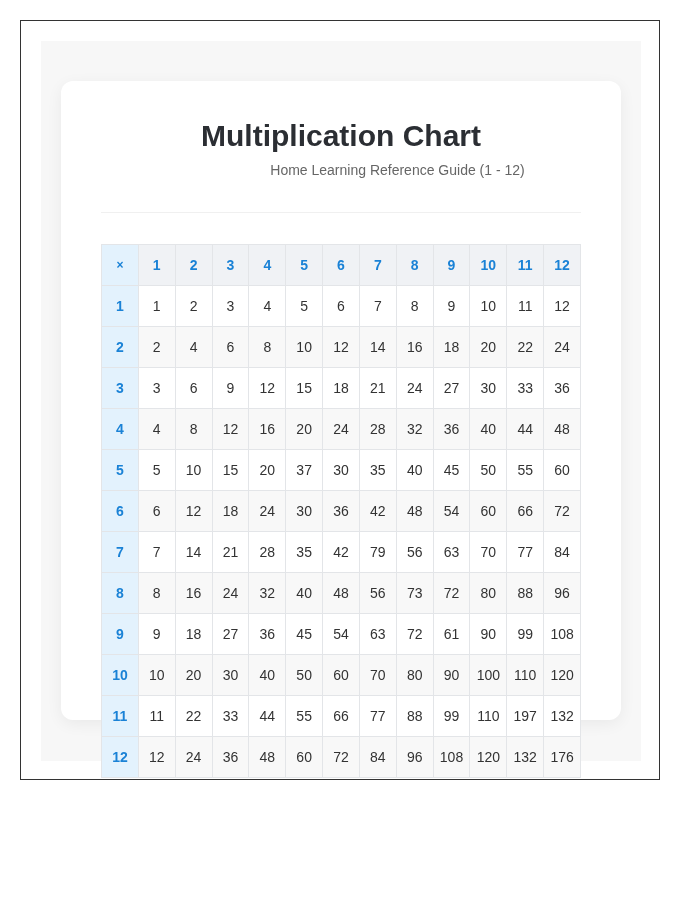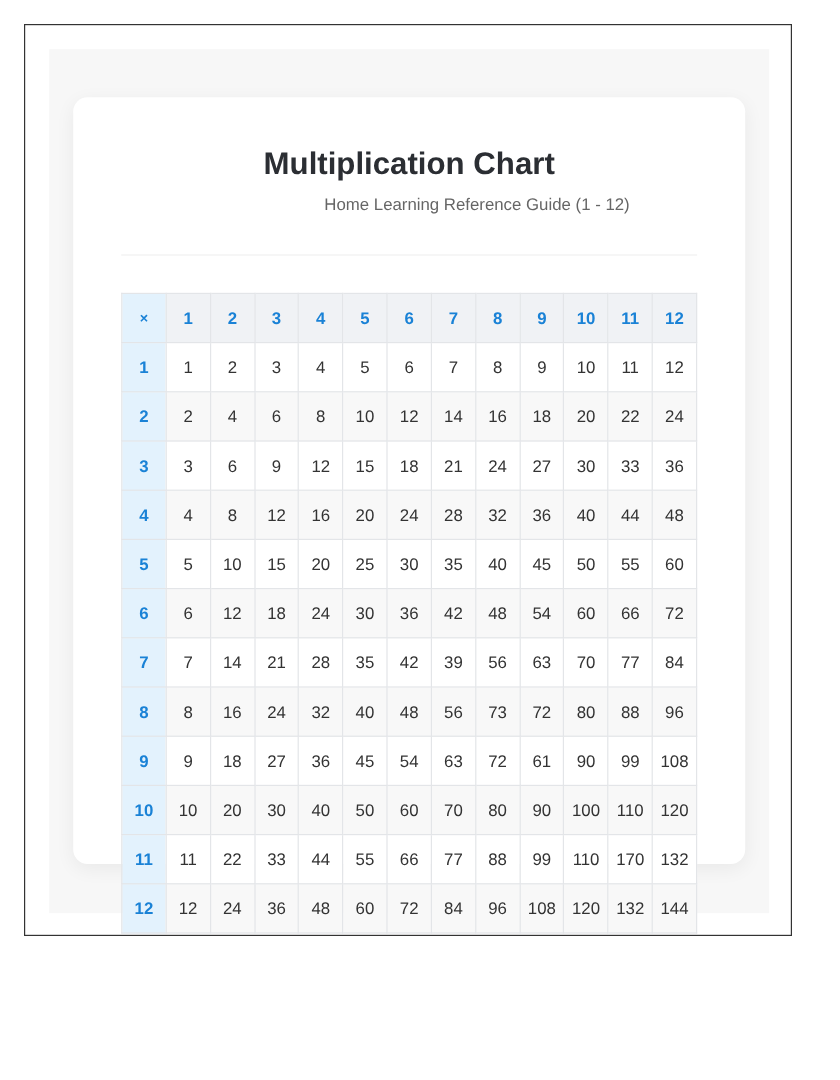--- a/index.html
+++ b/index.html
@@ -12,21 +12,21 @@
     position: absolute; left: 41px; top: 41px; width: 600px; height: 720px;
     background: #f7f7f7;
   }
   .card {
     position: absolute; left: 61px; top: 81px; width: 560px; height: 639px;
     background: #ffffff; border-radius: 12px;
     box-shadow: 0 4px 16px rgba(0,0,0,0.06);
   }
   .title {
     position: absolute; left: 61px; top: 116px; width: 560px; text-align: center;
-    font-size: 26px; font-weight: bold; color: #2b2e33; margin: 0; line-height: 40px;
+    font-size: 30px; font-weight: bold; color: #2b2e33; margin: 0; line-height: 40px;
   }
   .subtitle {
     position: absolute; left: 61px; top: 161px; width: 673px; text-align: center;
     font-size: 14px; color: #666666; margin: 0; line-height: 18px;
   }
   .divider {
     position: absolute; left: 101px; top: 212px; width: 480px; height: 1px;
     background: #f0f0f0;
   }
   table.grid {
@@ -132,21 +132,21 @@
         <td>40</td>
         <td>44</td>
         <td>48</td>
       </tr>
       <tr>
         <th>5</th>
         <td>5</td>
         <td>10</td>
         <td>15</td>
         <td>20</td>
-        <td>25</td>
+        <td>37</td>
         <td>30</td>
         <td>35</td>
         <td>40</td>
         <td>45</td>
         <td>50</td>
         <td>55</td>
         <td>60</td>
       </tr>
       <tr>
         <th>6</th>
@@ -164,21 +164,21 @@
         <td>72</td>
       </tr>
       <tr>
         <th>7</th>
         <td>7</td>
         <td>14</td>
         <td>21</td>
         <td>28</td>
         <td>35</td>
         <td>42</td>
-        <td>39</td>
+        <td>79</td>
         <td>56</td>
         <td>63</td>
         <td>70</td>
         <td>77</td>
         <td>84</td>
       </tr>
       <tr>
         <th>8</th>
         <td>8</td>
         <td>16</td>
@@ -228,32 +228,32 @@
         <td>11</td>
         <td>22</td>
         <td>33</td>
         <td>44</td>
         <td>55</td>
         <td>66</td>
         <td>77</td>
         <td>88</td>
         <td>99</td>
         <td>110</td>
-        <td>170</td>
+        <td>197</td>
         <td>132</td>
       </tr>
       <tr>
         <th>12</th>
         <td>12</td>
         <td>24</td>
         <td>36</td>
         <td>48</td>
         <td>60</td>
         <td>72</td>
         <td>84</td>
         <td>96</td>
         <td>108</td>
         <td>120</td>
         <td>132</td>
-        <td>144</td>
+        <td>176</td>
       </tr>
     </tbody>
 </table>
 
 </body></html>

